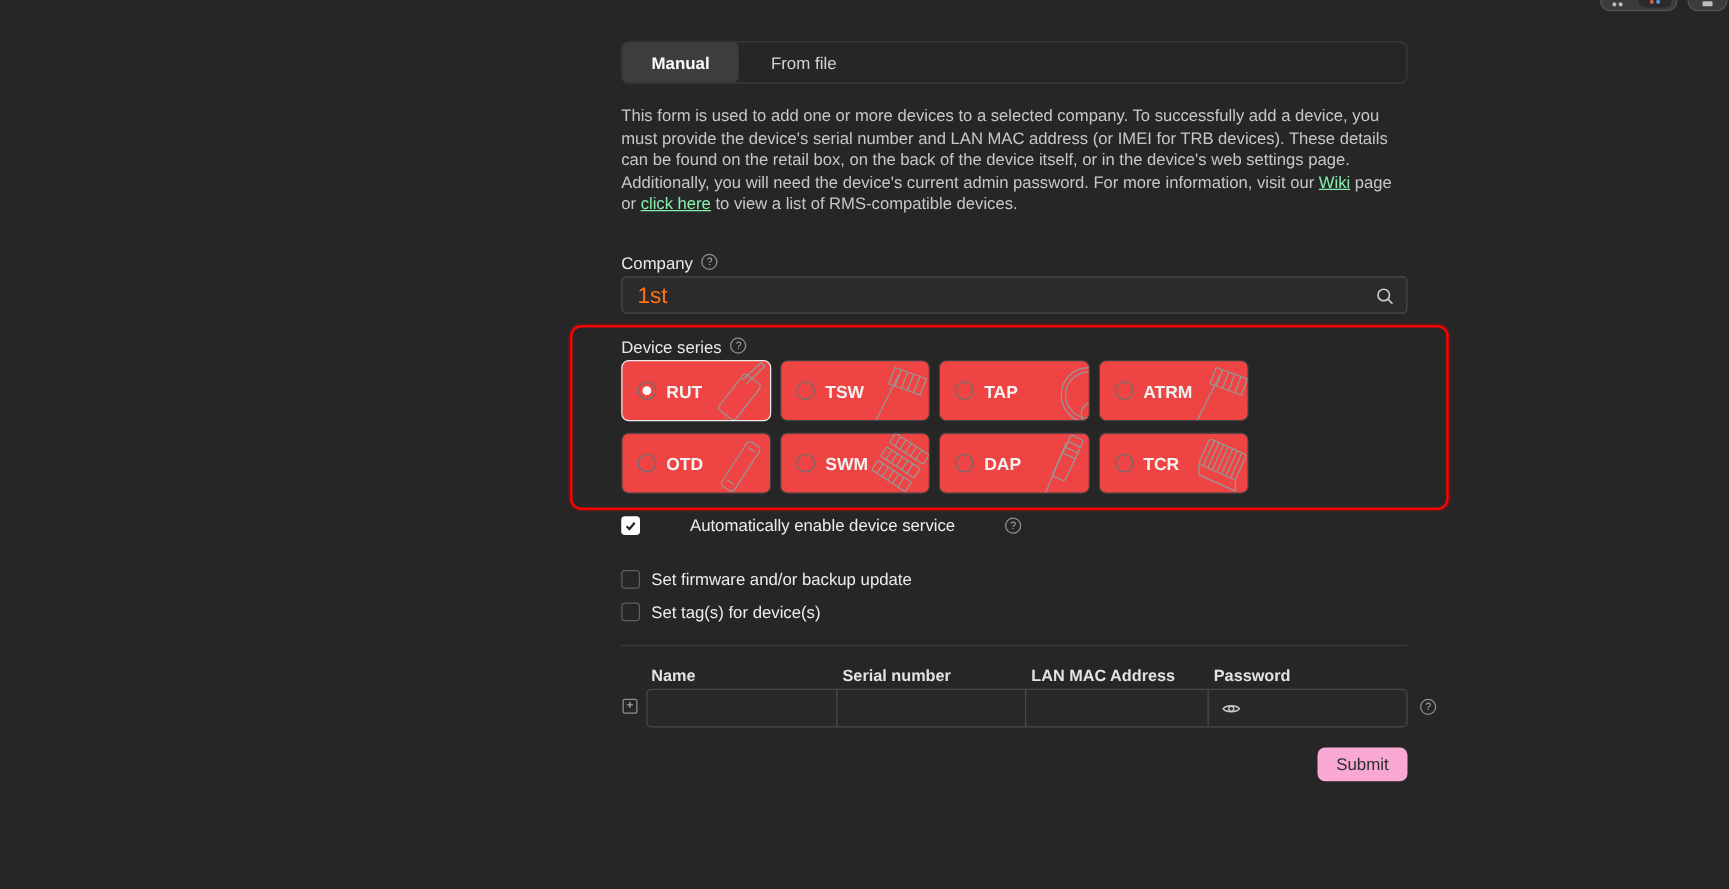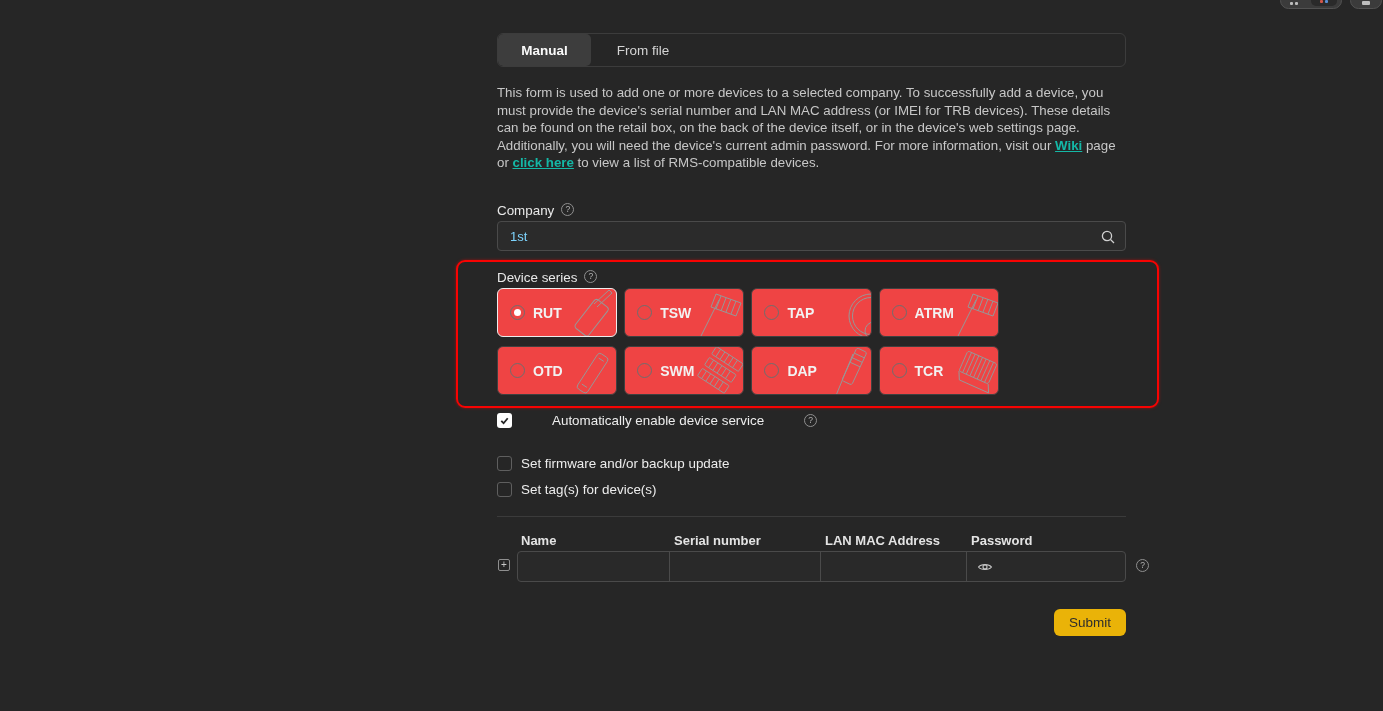--- a/index.html
+++ b/index.html
@@ -34,35 +34,35 @@
   .tabbar { position:absolute; top:33px; left:0; width:629px; height:34px;
             border:1px solid #3c3c3c; border-radius:6px; display:flex; overflow:hidden; }
   .tab { display:flex; align-items:center; justify-content:center; height:100%;
          font-size:13.5px; color:#d4d4d4; cursor:pointer; }
   .tab-active { width:93px; background:#3d3d3d; color:#fafafa; font-weight:bold; border-radius:5px; }
   .tab-idle { width:104px; }
 
   
   .desc { position:absolute; top:84px; left:0; width:629px; font-size:13.3px;
           line-height:17.6px; color:#c7c7c7; }
-  .desc .lnk { color:#14b8a6; font-weight:bold; text-decoration:underline; cursor:pointer; }
+  .desc .lnk { color:#86efac; font-weight:normal; text-decoration:underline; cursor:pointer; }
 
   
   .help { width:13px; height:13px; border:1px solid #8f8f8f; border-radius:50%;
           display:inline-grid; place-items:center; font-size:8.5px; color:#b5b5b5;
           line-height:1; flex:0 0 auto; }
 
   
   .field-label-row { position:absolute; left:0; display:flex; gap:7px; }
   .company-label-row { top:203px; }
   .field-label { font-size:13.4px; color:#e8e8e8; }
   .text-input-wrap { position:absolute; top:221px; left:0; width:629px; height:30px;
                      background:#2b2b2b; border:1px solid #4a4a4a; border-radius:4px; }
   .text-input-wrap input { width:100%; height:100%; background:transparent; border:none;
-                           outline:none; color:#7dd3fc; font-size:13px; padding:0 30px 0 12px;
+                           outline:none; color:#f97316; font-size:18px; padding:0 30px 0 12px;
                            font-family:"Liberation Sans", sans-serif; }
   .search-ic { position:absolute; right:9px; top:7px; width:16px; height:16px; cursor:pointer; }
 
   
   .red-box { position:absolute; left:456px; top:260px; width:703px; height:148px;
              border:2px solid #f80302; border-radius:9px; z-index:6; pointer-events:none;
              box-shadow:0 0 3px rgba(255,0,0,.55); }
 
   
   .series-label-row { top:270px; }
@@ -106,22 +106,22 @@
   .td-pass { padding-left:10px; }
   .eye-ic { width:16px; height:16px; flex:0 0 auto; cursor:pointer; }
 
   .add-btn { position:absolute; left:498px; top:559px; width:12px; height:12px;
              border:1px solid #8f8f8f; border-radius:2px; display:grid; place-items:center;
              font-size:10px; line-height:1; color:#c9c9c9; cursor:pointer; z-index:7; }
   .table-help { position:absolute; left:1136px; top:559px; }
 
   
   .submit-btn { position:absolute; top:598px; right:0; height:27px; padding:0 15px;
-                background:#eab308; color:#2d2d2d; border:none; border-radius:6px;
-                font-size:13.5px; font-family:"Liberation Sans", sans-serif; cursor:pointer;margin-top:11px; }
+                background:#f9a8d4; color:#2d2d2d; border:none; border-radius:6px;
+                font-size:13.5px; font-family:"Liberation Sans", sans-serif; cursor:pointer; }
 
   svg line, svg circle, svg path, svg rect { vector-effect:non-scaling-stroke; }
 </style>
 </head>
 <body>
 
 <div class="page">
 
   <div class="pill pill-1">
     <span class="pg-dots">

